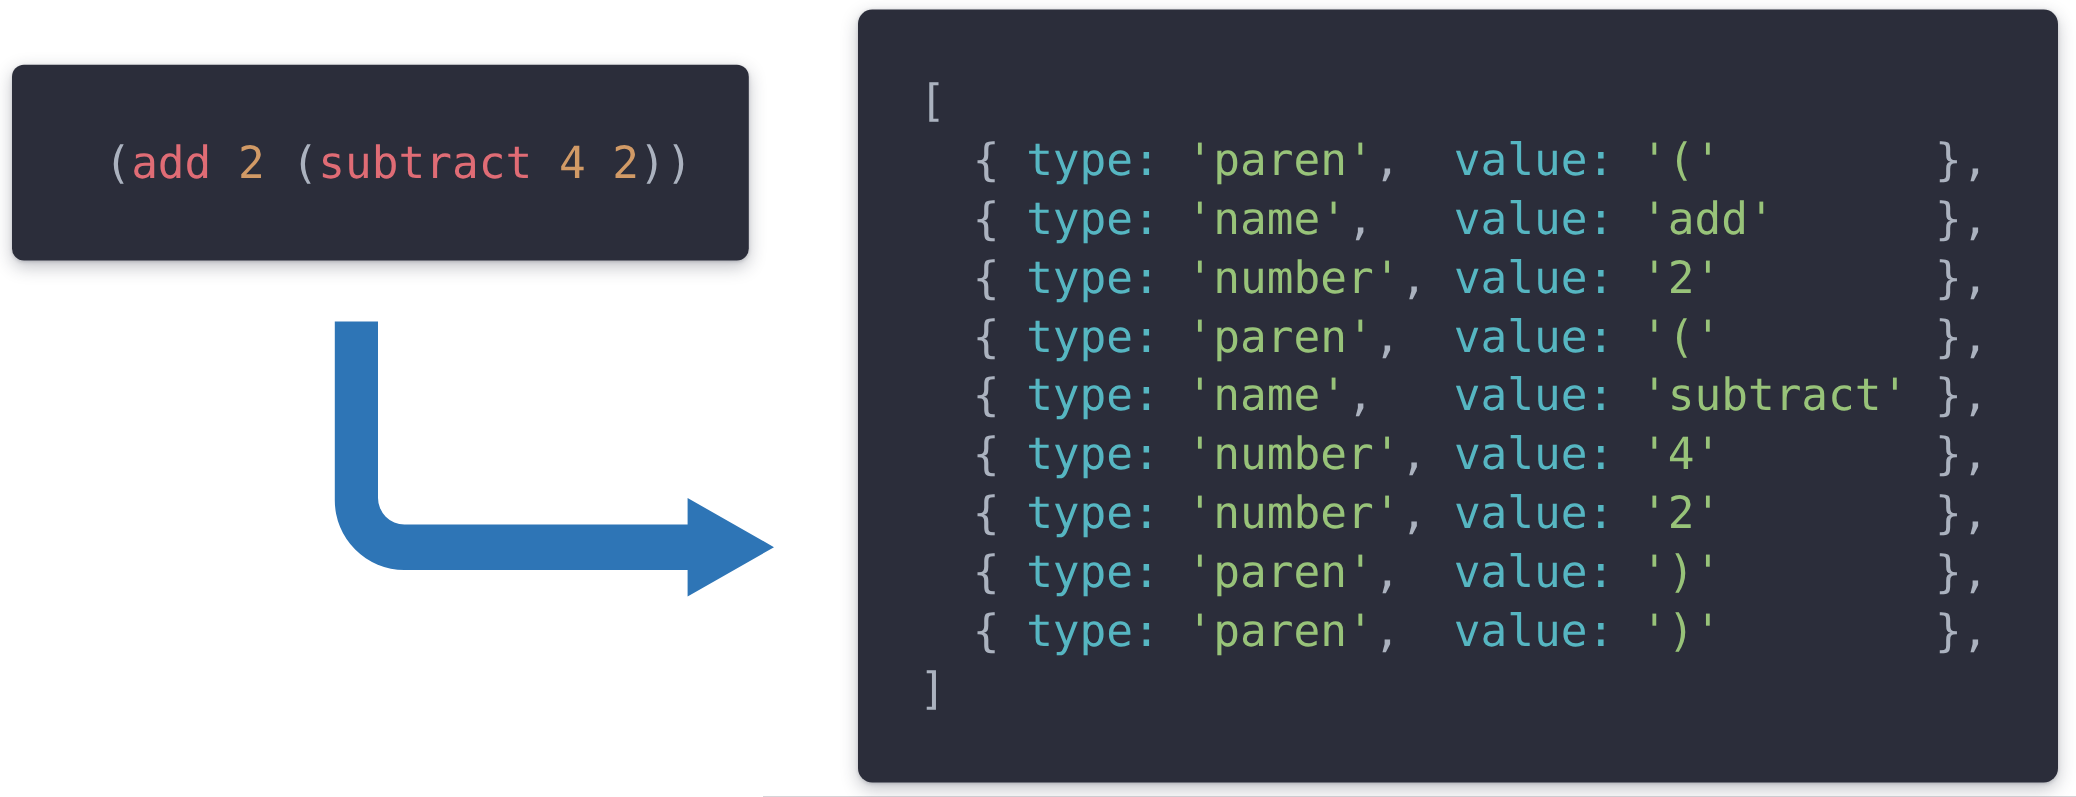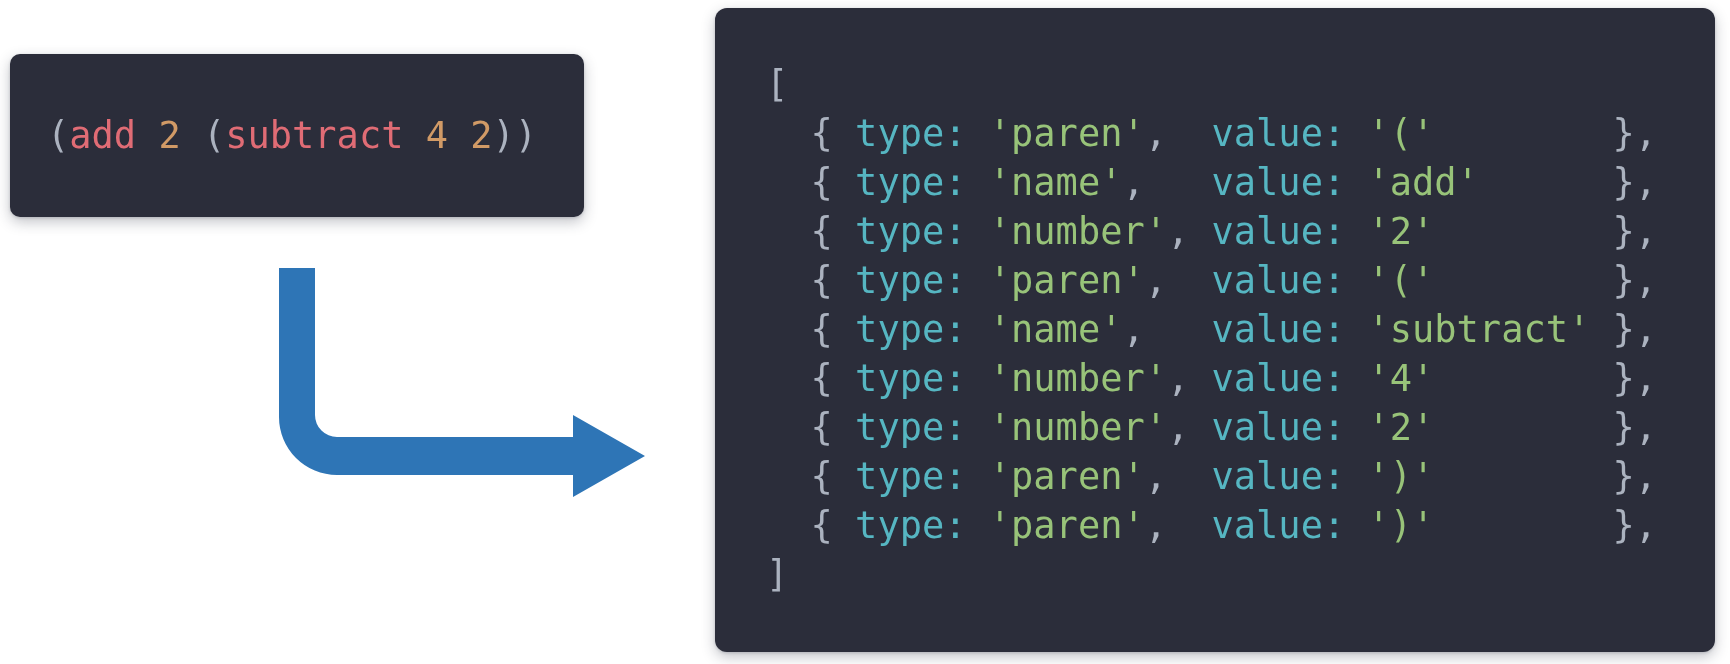--- a/index.html
+++ b/index.html
@@ -13,21 +13,21 @@
   }
   .panel {
     position: absolute;
     background: var(--panel-bg, #2b2d3a);
     box-shadow: 0 5px 14px rgba(40,44,60,.28), 0 1px 3px rgba(40,44,60,.18);
   }
   .panel.source {
     left: 10px; top: 54px;
     width: 574px; height: 163px;
     border-radius: 10px;
-    display: flex; align-items: center;
+    display: flex; align-items: center; padding-left: 40px;
   }
   .panel.tokens {
     left: 715px; top: 8px;
     width: 1000px; height: 644px;
     border-radius: 12px;
   }
   pre.code {
     margin: 0;
     font-family: inherit;
     font-size: 37px;

